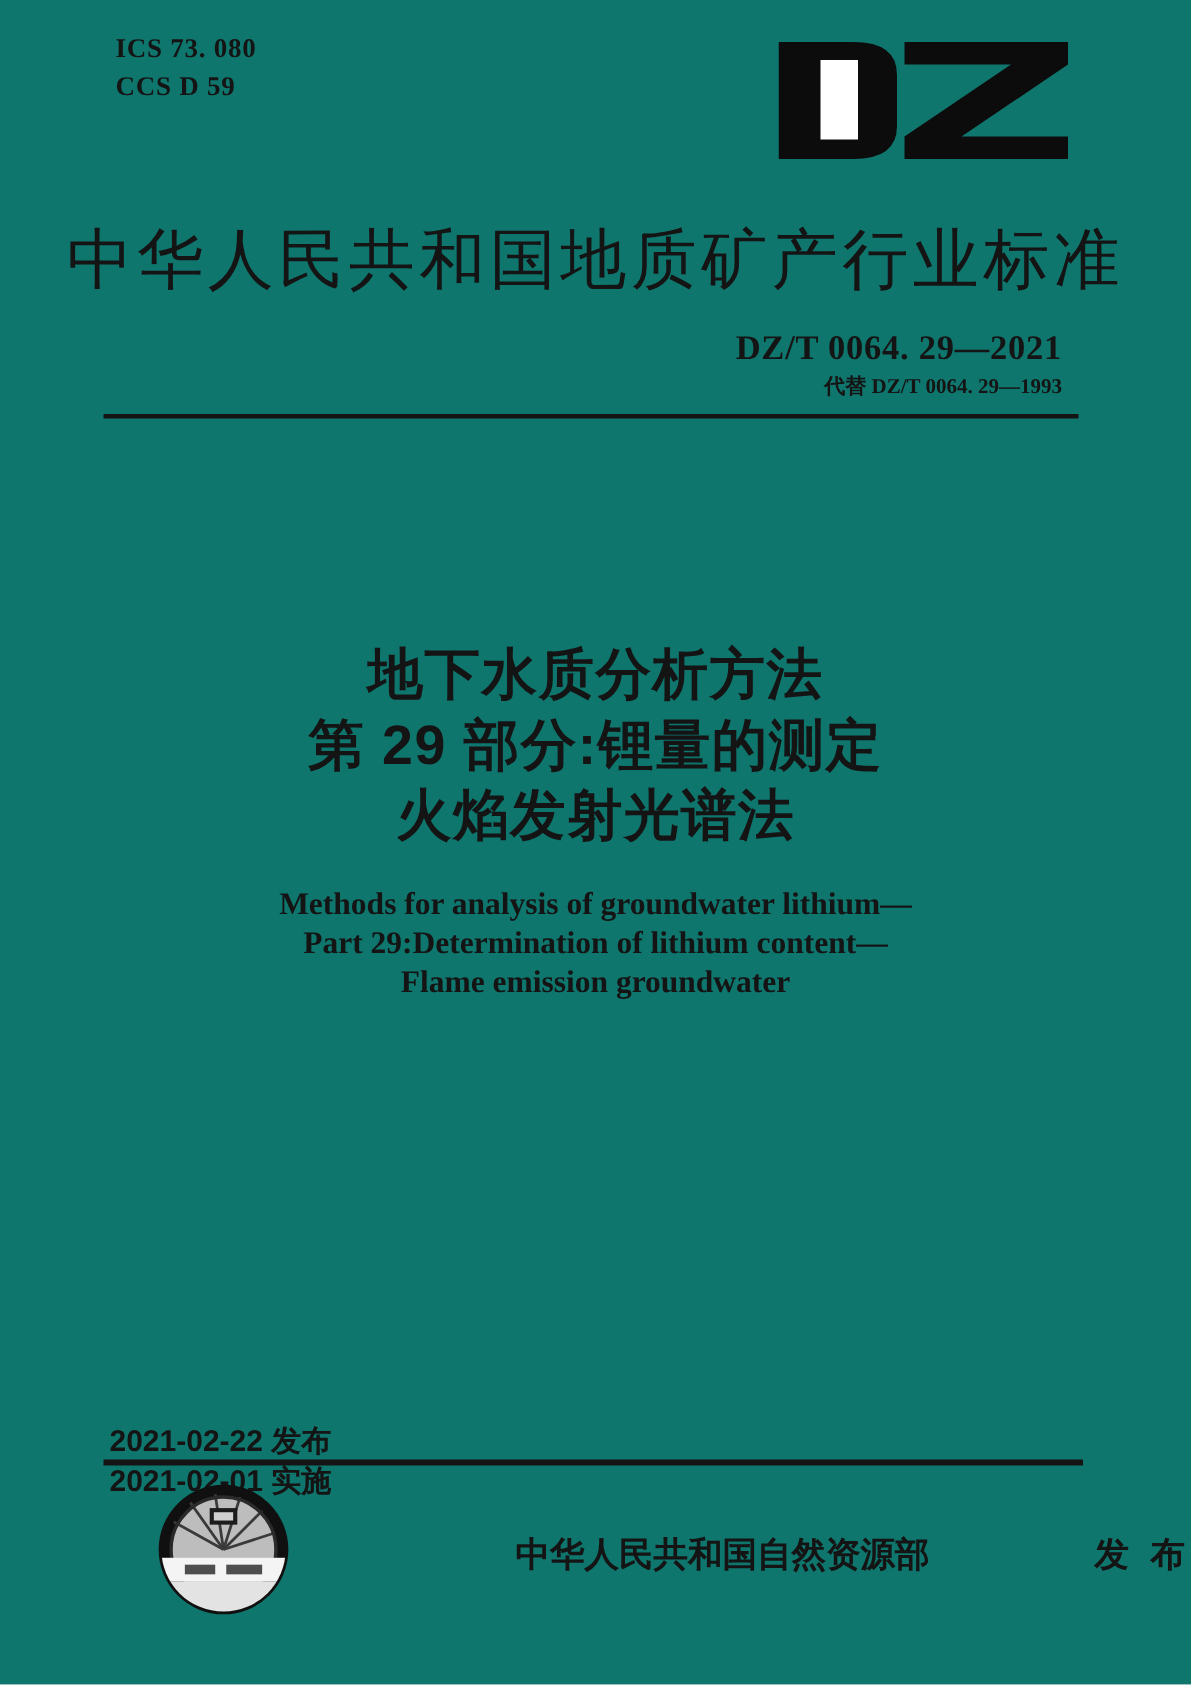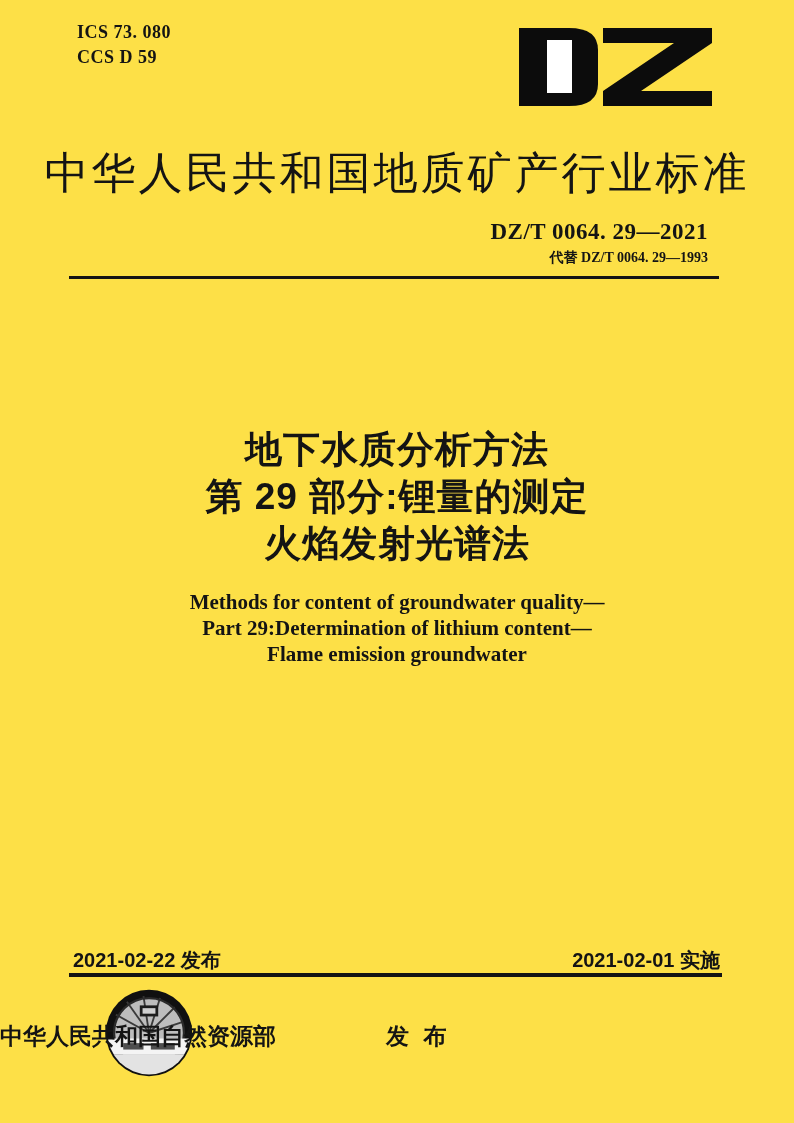--- a/index.html
+++ b/index.html
@@ -1,20 +1,20 @@
 <!DOCTYPE html>
 <html><head>
 <meta charset="utf-8">
 <style>
   html, body { margin: 0; padding: 0; background: #ffffff; }
   .page {
     position: relative;
     width: 794px;
     height: 1123px;
-    background: #fde047;
+    background: #0f766e;
     color: #141414;
     font-family: "Liberation Sans", "DejaVu Sans", sans-serif;
     overflow: hidden;
   }
 
   
   .codes {
     position: absolute;
     left: 77px;
     top: 20px;
@@ -102,24 +102,25 @@
     line-height: 26px;
   }
 
   
   .dates-row {
     position: absolute;
     left: 73px;
     top: 947px;
     width: 647px;
     display: flex;
-    justify-content: space-between;
+    justify-content: center;
     font-size: 20px;
     font-weight: bold;
     white-space: nowrap;
+    flex-direction: column;
   }
 
   .rule-bottom {
     position: absolute;
     left: 69px;
     top: 973px;
     width: 653px;
     height: 4px;
     background: #141414;
   }
@@ -134,21 +135,21 @@
   }
   .seal svg { width: 100%; height: 100%; display: block; }
 
   
   .publisher-row {
     position: absolute;
     left: 0;
     top: 1021px;
     width: 100%;
     display: flex;
-    justify-content: flex-start;
+    justify-content: flex-end;
     align-items: baseline;
     font-size: 23px;
     font-weight: bold;
     white-space: nowrap;
     gap: 36px;
   }
   .publisher-row .spacer { display: inline-block; width: 38px; }
   .issued-label { letter-spacing: 4px; }
 </style>
 </head>
@@ -179,21 +180,21 @@
 
   <div class="rule-top"></div>
 
   <div class="title-cn">
     <div>地下水质分析方法</div>
     <div>第 29 部分:锂量的测定</div>
     <div>火焰发射光谱法</div>
   </div>
 
   <div class="title-en">
-    <div>Methods for content of groundwater quality—</div>
+    <div>Methods for analysis of groundwater lithium—</div>
     <div>Part 29:Determination of lithium content—</div>
     <div>Flame emission groundwater</div>
   </div>
 
   <div class="dates-row">
     <span>2021-02-22 发布</span>
     <span>2021-02-01 实施</span>
   </div>
 
   <div class="rule-bottom"></div>

